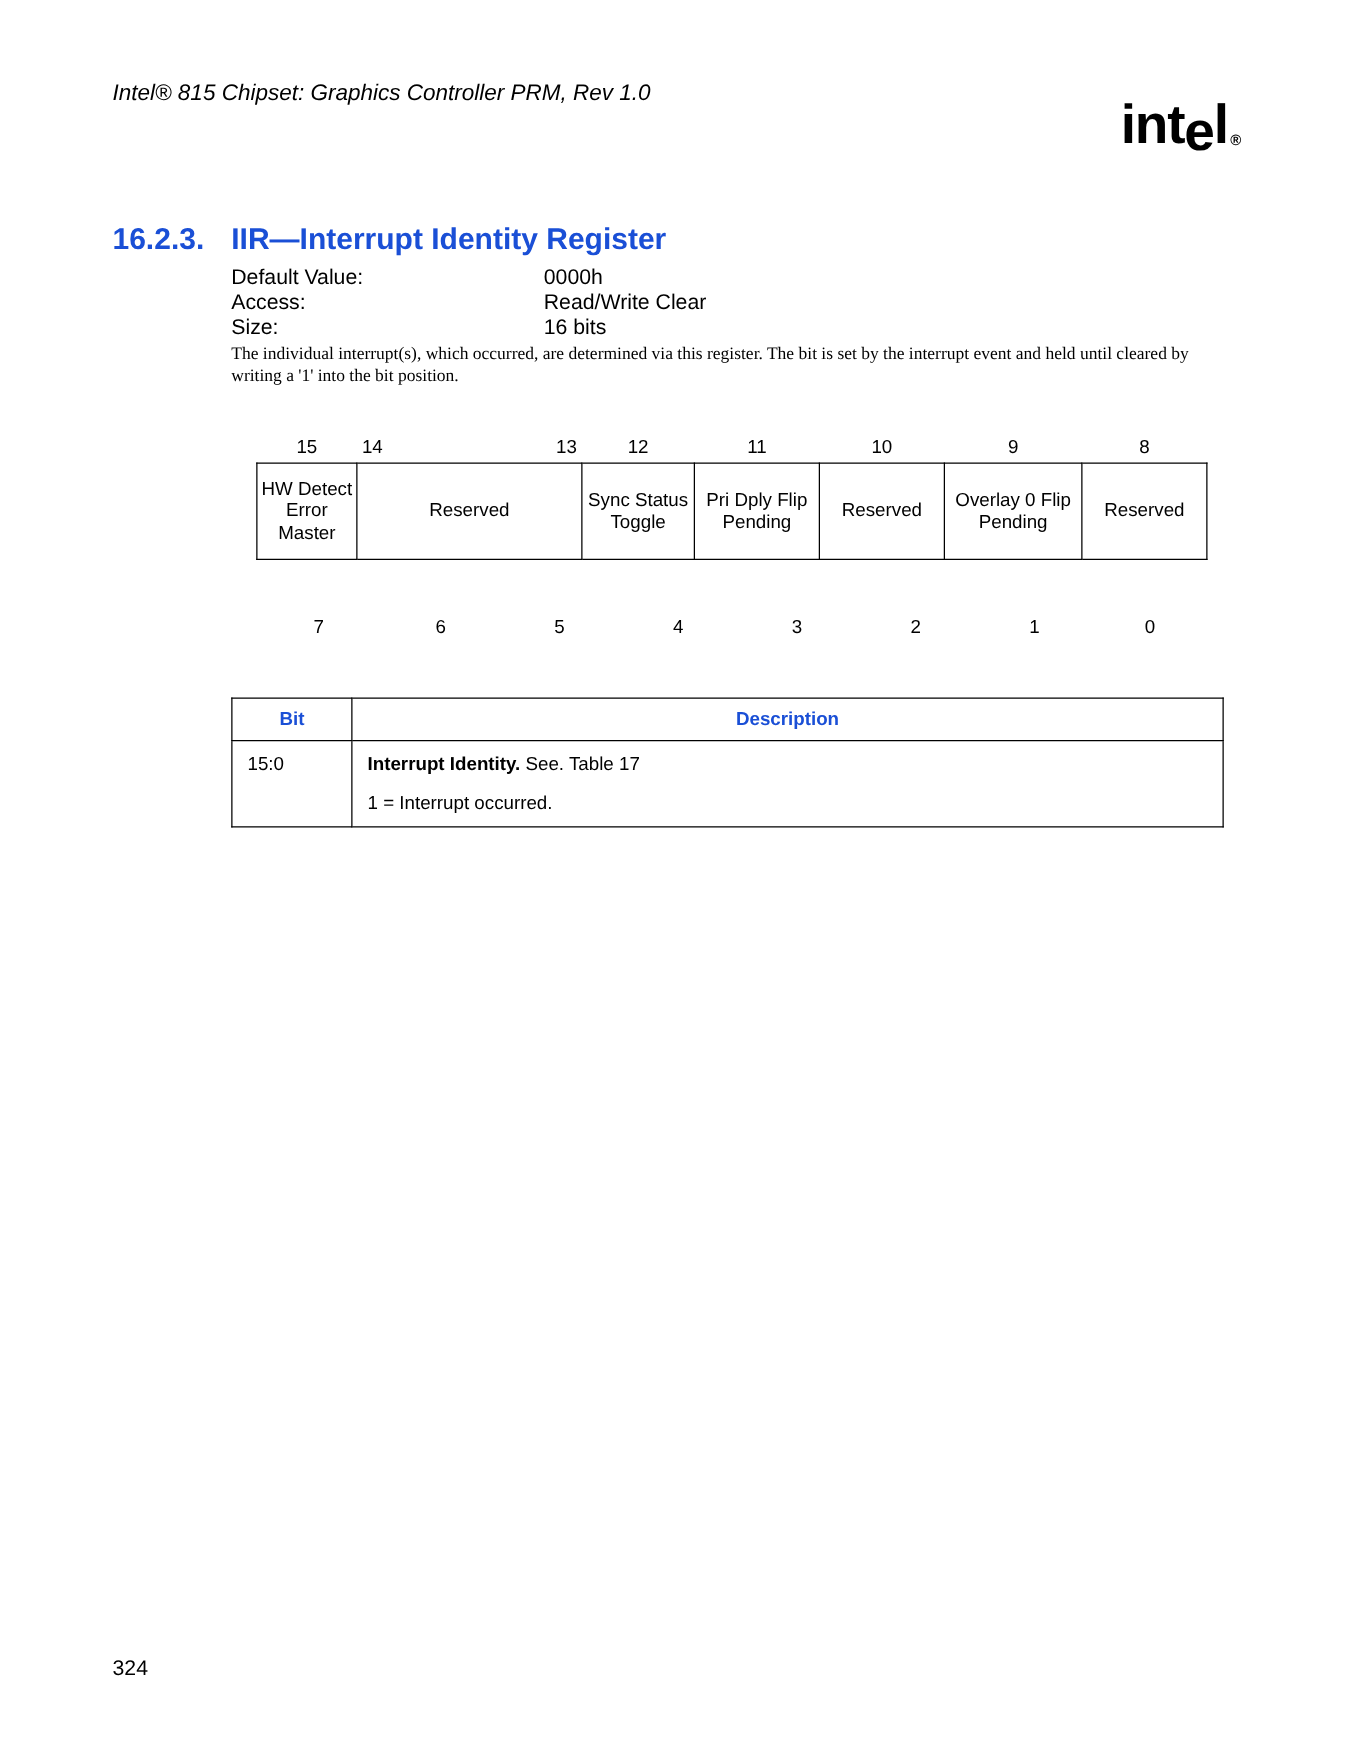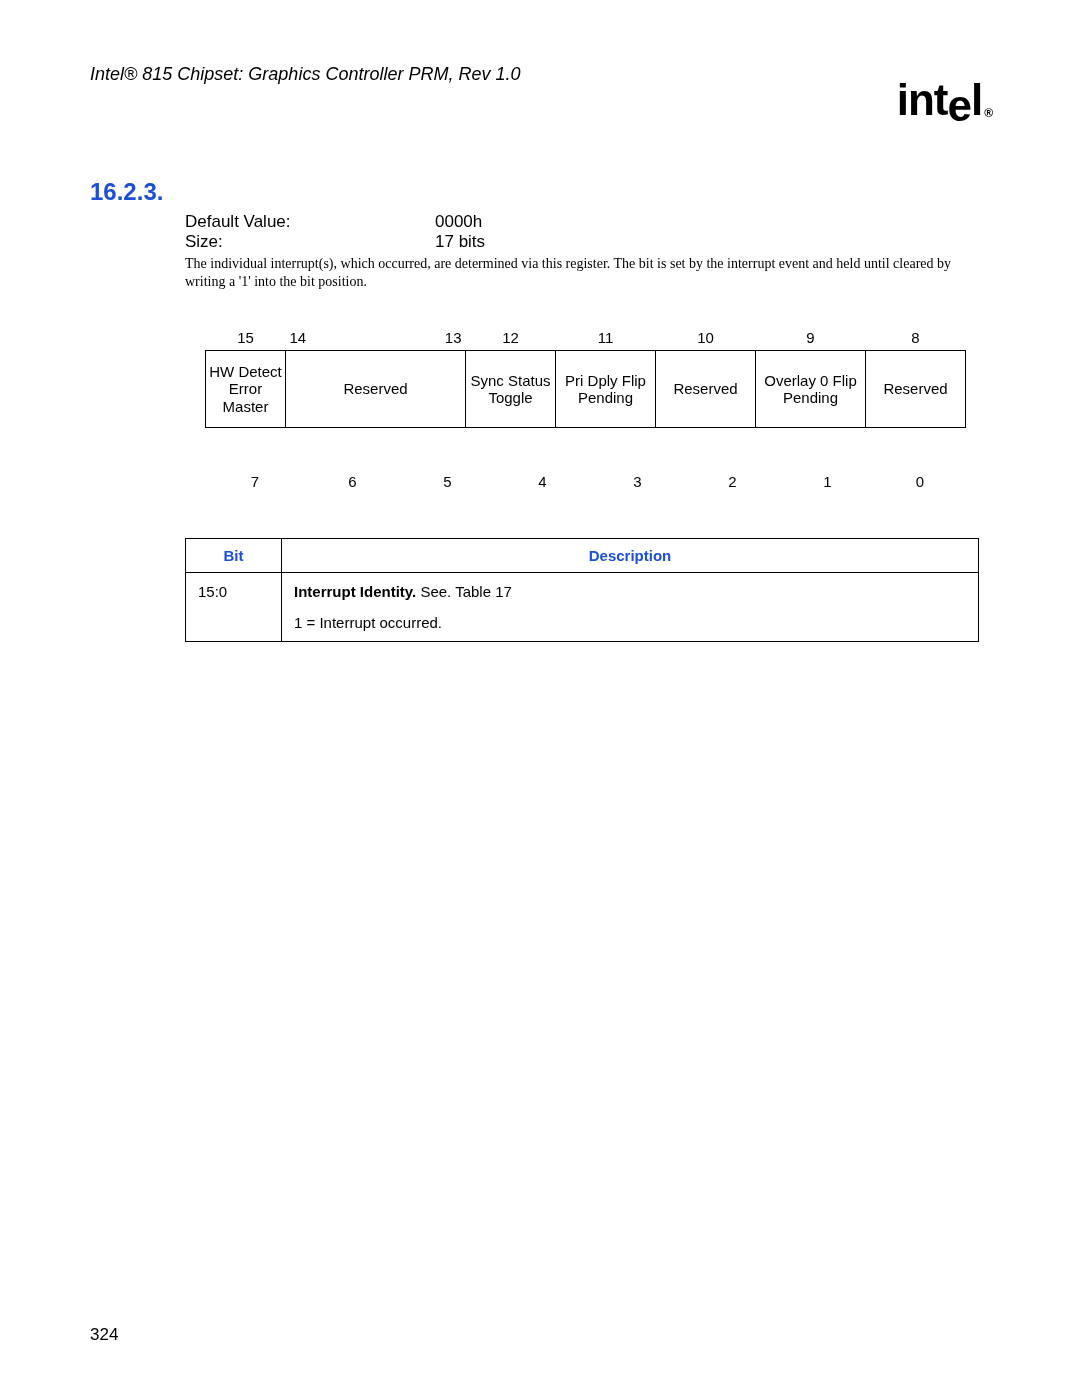--- a/index.html
+++ b/index.html
@@ -172,31 +172,36 @@
 
   <div class="header-row">
     <div class="doc-header-title">Intel® 815 Chipset: Graphics Controller PRM, Rev 1.0</div>
     <div class="logo">
       <span>int</span><span class="drop">e</span><span>l</span><span class="sub">®</span>
     </div>
   </div>
 
   <div class="section-row">
     <div class="section-number">16.2.3.</div>
+    <div class="section-title">IIR—Interrupt Identity Register</div>
   </div>
 
   <div class="indent-block">
     <div class="props">
       <div class="prop-row">
         <div class="prop-label">Default Value:</div>
         <div>0000h</div>
       </div>
       <div class="prop-row">
+        <div class="prop-label">Access:</div>
+        <div>Read/Write Clear</div>
+      </div>
+      <div class="prop-row">
         <div class="prop-label">Size:</div>
-        <div>17 bits</div>
+        <div>16 bits</div>
       </div>
     </div>
 
     <div class="desc-para">The individual interrupt(s), which occurred, are determined via this register. The bit is set by the interrupt event and held until cleared by writing a '1' into the bit position.</div>
   </div>
 
   <div class="bit-wrap">
     <table class="bit-table" style="width:760px;">
       <colgroup>
         <col style="width:80px">

